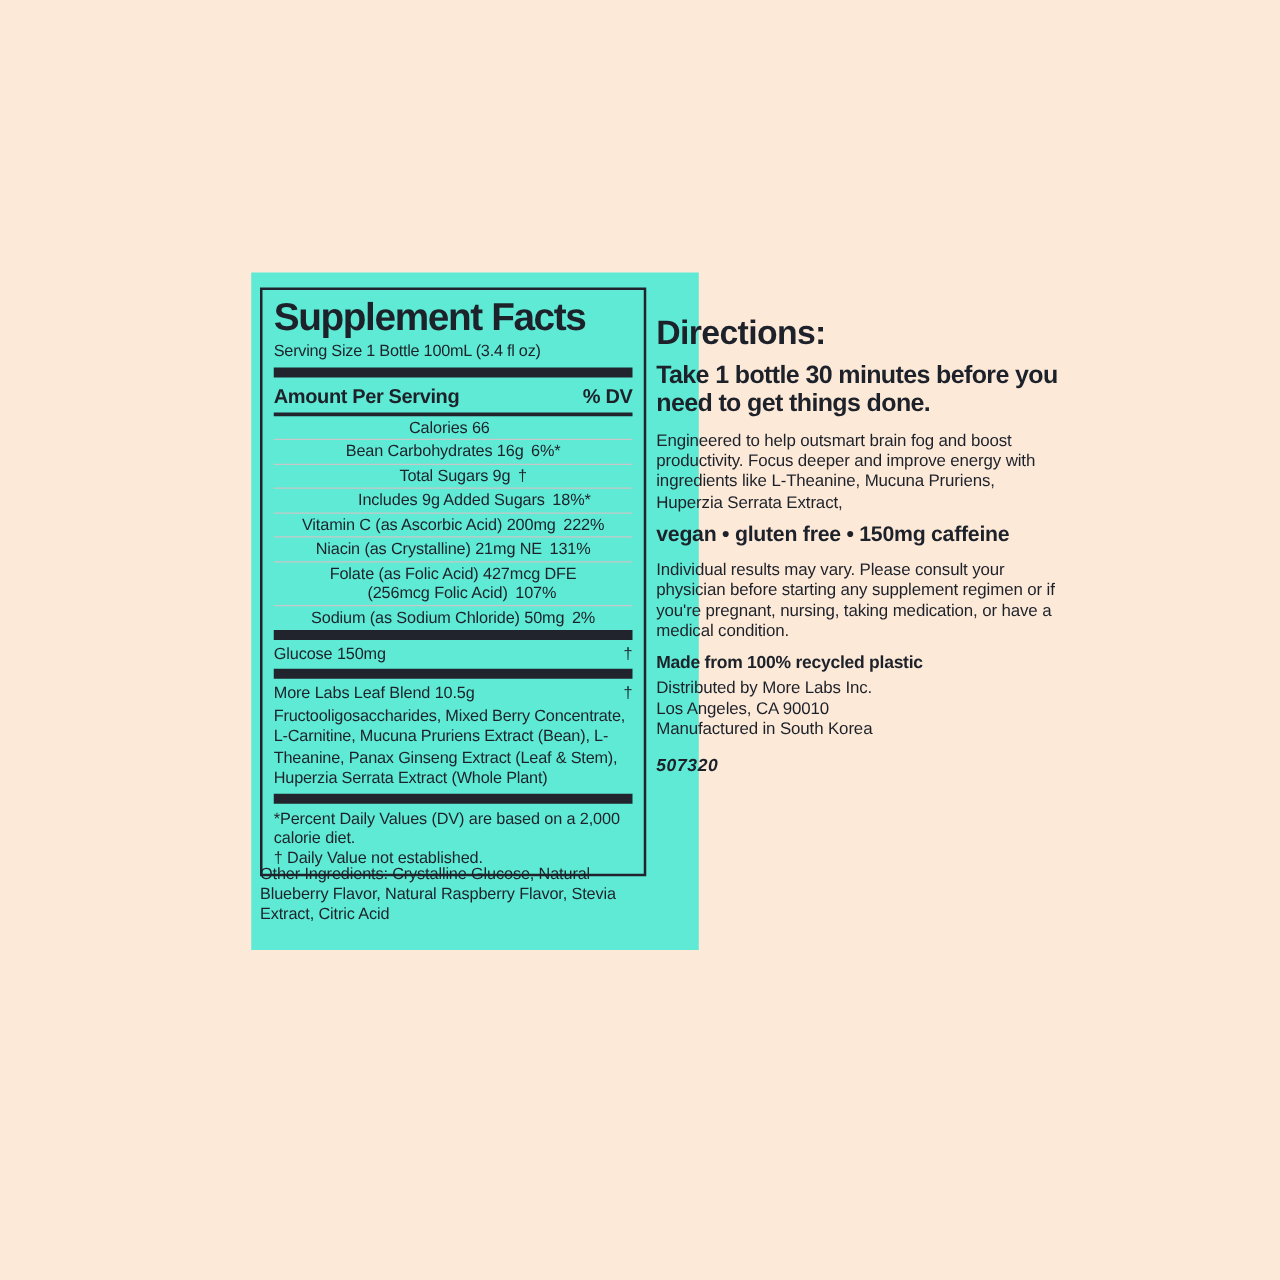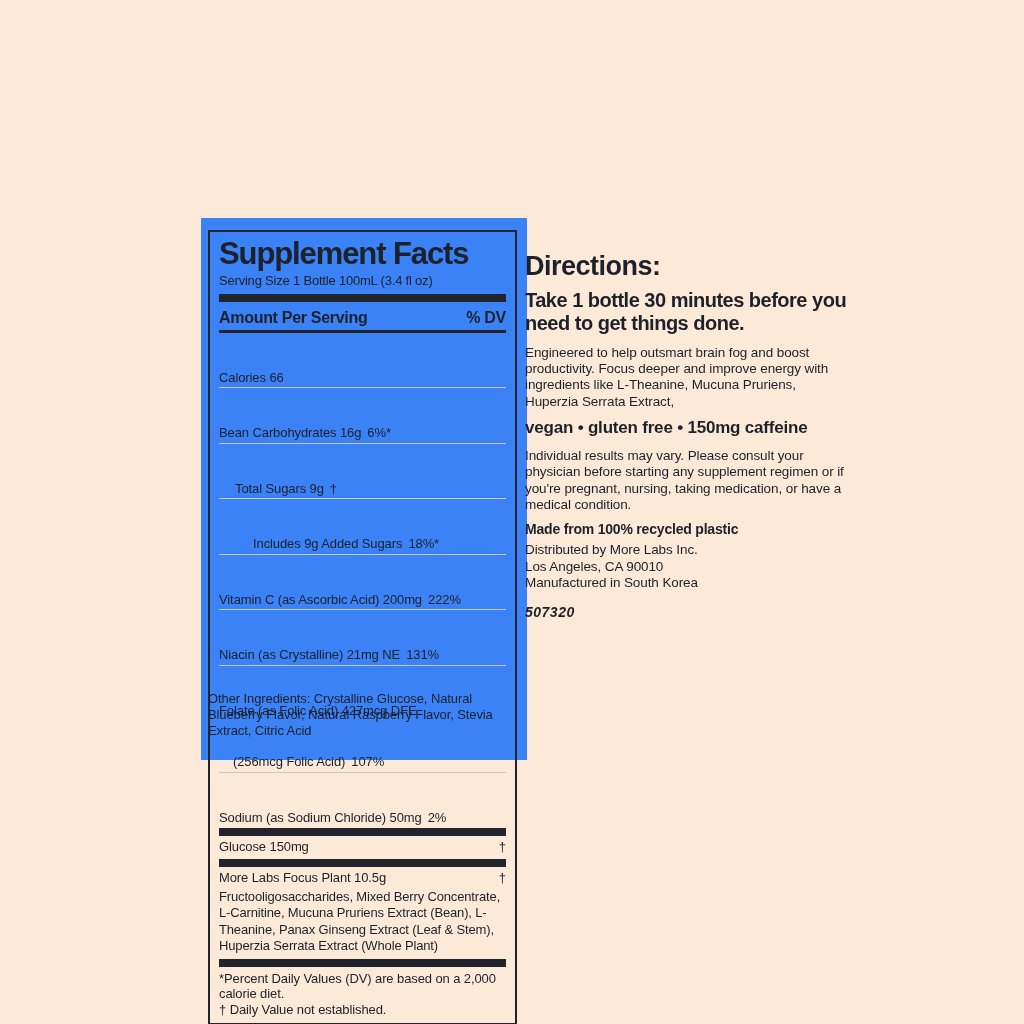--- a/index.html
+++ b/index.html
@@ -4,22 +4,22 @@
 <style>
   html,body{margin:0;padding:0;}
   body{
     width:1024px;height:1024px;position:relative;overflow:hidden;
     background:#fce9d8;color:#1d212a;
     font-family:"Liberation Sans","DejaVu Sans",sans-serif;
     -webkit-font-smoothing:antialiased;
   }
   
   .label-panel{
-    position:absolute;left:201px;top:218px;width:326px;height:542px;
-    background:#3b82f6;
+    position:absolute;left:201px;top:218px;width:358px;height:542px;
+    background:#5eead4;
   }
   .facts-box{
     position:absolute;left:7px;top:12px;width:309px;box-sizing:border-box;
     border:2px solid #21242c;padding:3px 9px 6px;
   }
   .facts-title{
     font-size:31px;font-weight:bold;letter-spacing:-1.1px;line-height:1.05;
     margin-top:3px;white-space:nowrap;
   }
   .serving{font-size:13px;letter-spacing:-0.2px;margin:2px 0 6px;}
@@ -29,21 +29,21 @@
     font-weight:bold;font-size:16px;letter-spacing:-0.3px;
     padding:4px 0 3px;border-bottom:3px solid #21242c;margin-top:3px;
   }
   .rows{margin-bottom:1px;}
   .rows > .row{border-top:1px solid #c8c8c8;}
   .rows > .row:first-child{border-top:none;}
   .row{
     font-size:13px;line-height:15.5px;letter-spacing:-0.1px;
     padding:1px 0 2px;
   }
-  .rline{display:flex;justify-content:flex-start;align-items:flex-end;margin-top:36px;}
+  .rline{display:flex;justify-content:center;align-items:flex-end;}
   .ind1{padding-left:16px;}
   .ind2{padding-left:34px;}
   .ind-sub{padding-left:14px;}
   .dv{white-space:nowrap;padding-left:6px;}
   .single-row{
     font-size:13px;line-height:15.5px;letter-spacing:-0.1px;
     padding:3px 0 4px;display:flex;justify-content:space-between;align-items:flex-end;
   }
   .blend-desc{font-size:13px;line-height:16.4px;letter-spacing:-0.15px;margin:0 0 4px;}
   .footnotes{font-size:13px;line-height:15.5px;letter-spacing:-0.1px;margin-top:4px;}
@@ -140,21 +140,21 @@
     <div class="bar"></div>
 
     <div class="single-row">
       <span>Glucose 150mg</span>
       <span class="dv">†</span>
     </div>
 
     <div class="bar"></div>
 
     <div class="single-row">
-      <span>More Labs Focus Plant 10.5g</span>
+      <span>More Labs Leaf Blend 10.5g</span>
       <span class="dv">†</span>
     </div>
 
     <div class="blend-desc">Fructooligosaccharides, Mixed Berry Concentrate, L-Carnitine, Mucuna Pruriens Extract (Bean), L-Theanine, Panax Ginseng Extract (Leaf &amp; Stem), Huperzia Serrata Extract (Whole Plant)</div>
 
     <div class="bar"></div>
 
     <div class="footnotes">
       <div>*Percent Daily Values (DV) are based on a 2,000 calorie diet.</div>
       <div>† Daily Value not established.</div>

